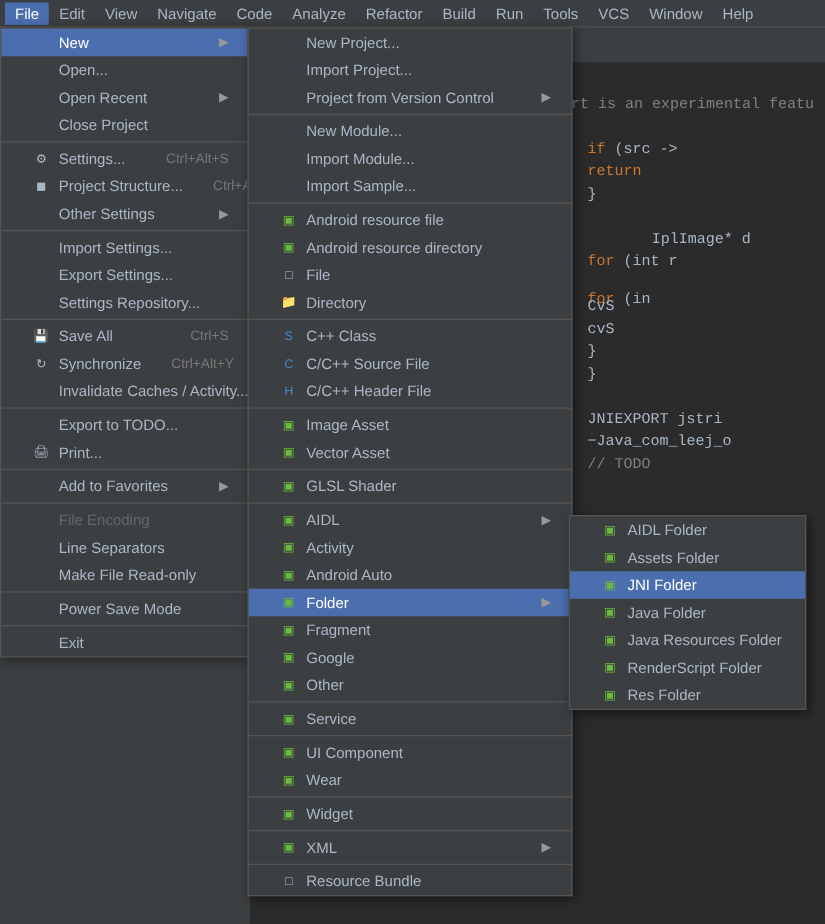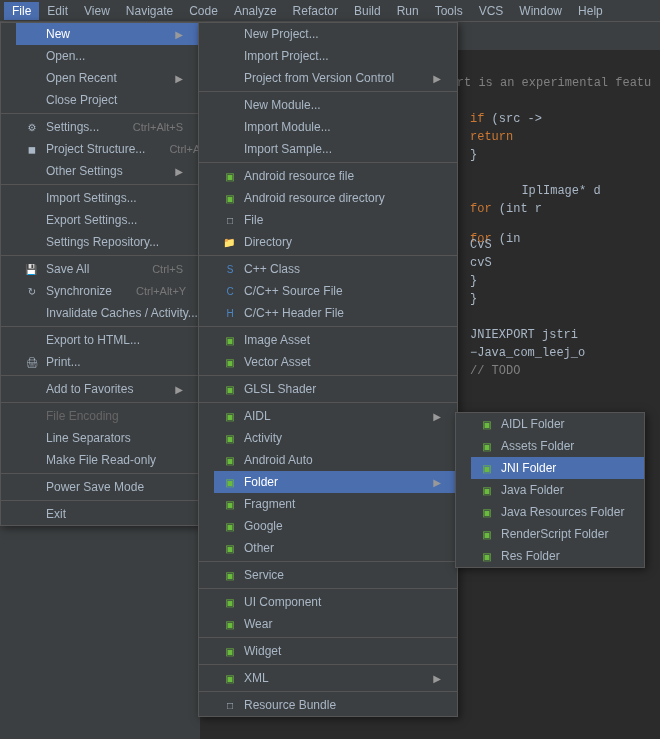--- a/index.html
+++ b/index.html
@@ -44,27 +44,26 @@
       position: absolute;
       background: #3c3f41;
       border: 1px solid #555;
       box-shadow: 2px 2px 8px rgba(0,0,0,0.5);
       z-index: 2000;
       min-width: 180px;
     }
     .dropdown-item {
       display: flex;
       align-items: center;
-      padding: 3px 16px 3px 8px;
+      padding: 3px 16px 3px 24px;
       cursor: pointer;
       color: #a9b7c6;
       white-space: nowrap;
       position: relative;
       height: 22px;
-      margin-left: 15px;
     }
     .dropdown-item:hover, .dropdown-item.highlighted {
       background: #4b6eaf;
       color: #fff;
     }
     .dropdown-item.highlighted {
       background: #4b6eaf;
     }
     .dropdown-item.disabled {
       color: #666;
@@ -409,21 +408,21 @@
     <span class="item-label">Synchronize</span>
     <span class="shortcut">Ctrl+Alt+Y</span>
   </div>
   <div class="dropdown-item">
     <span class="item-icon"></span>
     <span class="item-label">Invalidate Caches / Activity...</span>
   </div>
   <div class="dropdown-separator"></div>
   <div class="dropdown-item">
     <span class="item-icon"></span>
-    <span class="item-label">Export to HTML...</span>
+    <span class="item-label">Export to TODO...</span>
   </div>
   <div class="dropdown-item">
     <span class="item-icon">🖨</span>
     <span class="item-label">Print...</span>
   </div>
   <div class="dropdown-separator"></div>
   <div class="dropdown-item">
     <span class="item-icon"></span>
     <span class="item-label">Add to Favorites</span>
     <span class="arrow">▶</span>

